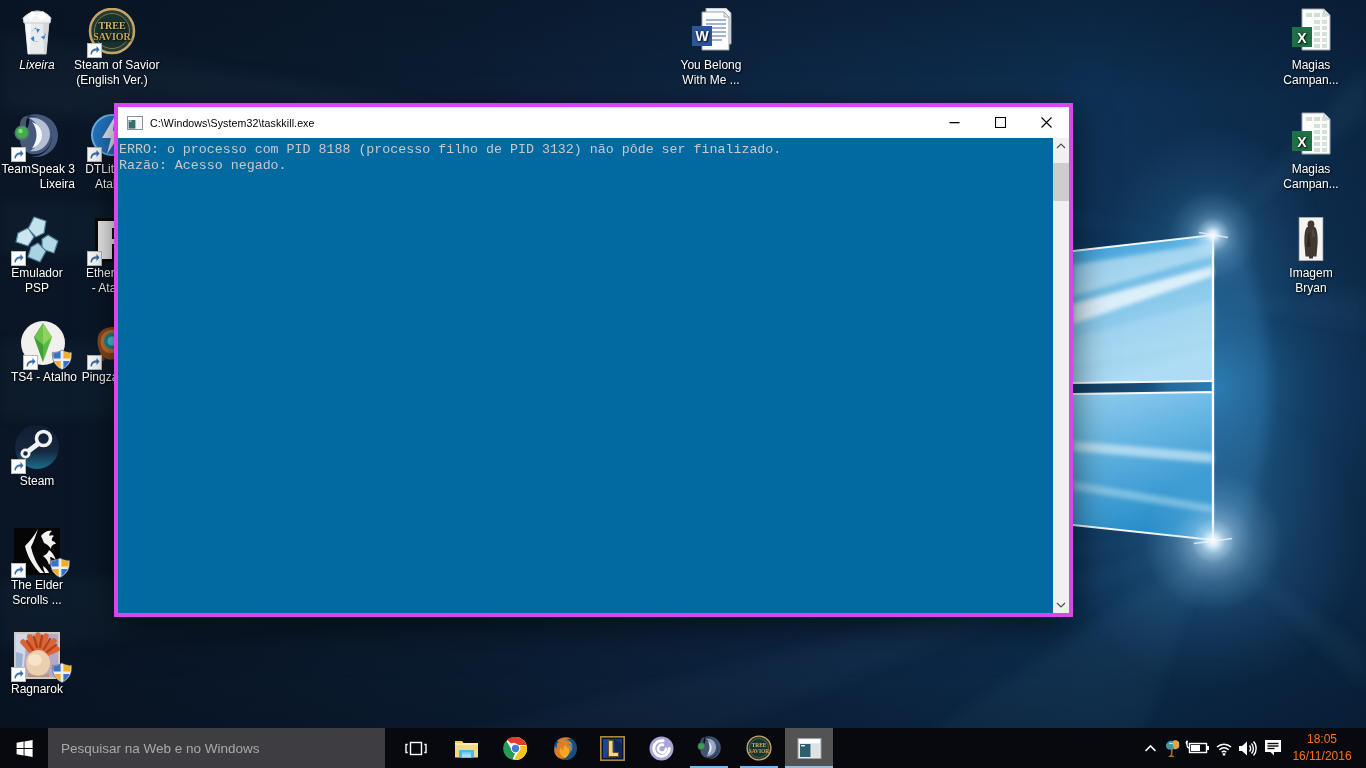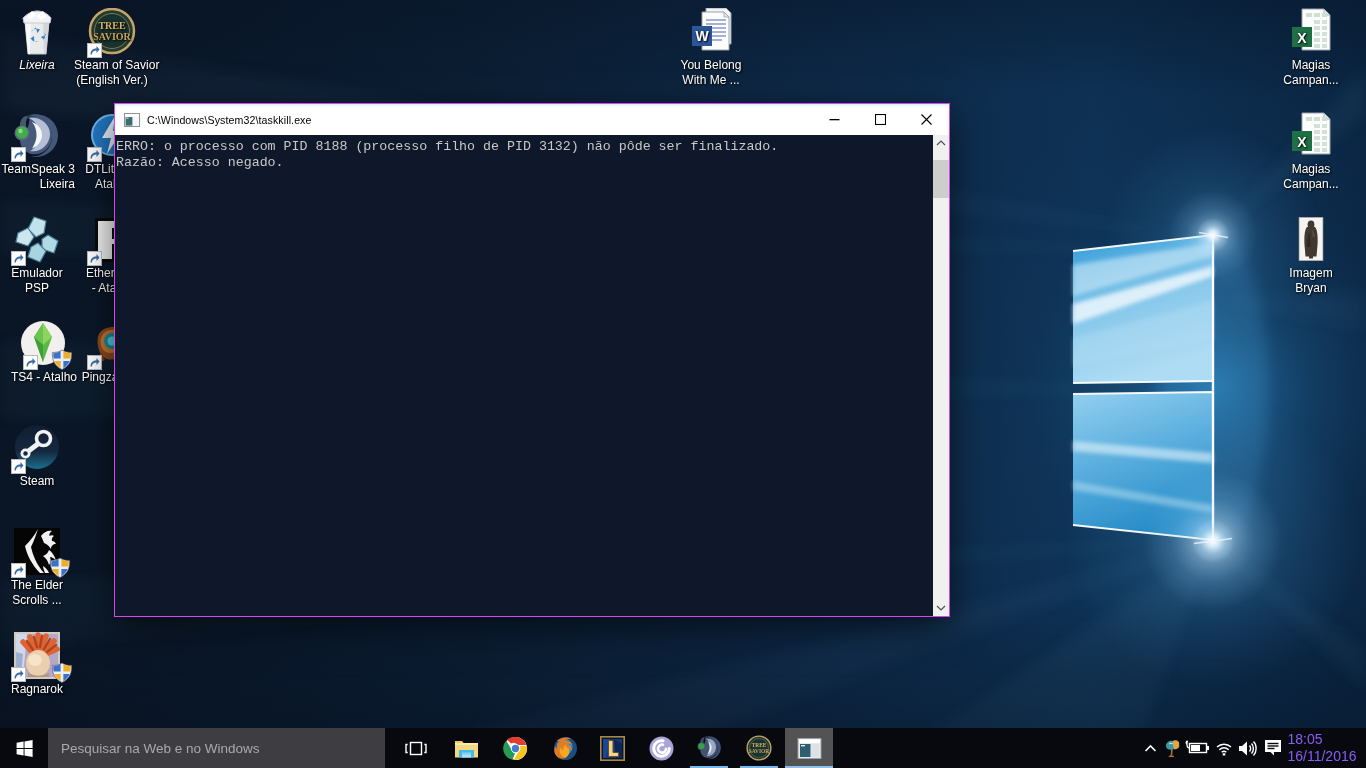--- a/index.html
+++ b/index.html
@@ -6,39 +6,39 @@
 html,body { width:1366px; height:768px; overflow:hidden; }
 body { font-family:"Liberation Sans", sans-serif; position:relative; background:#0d2240; }
 #wall { position:absolute; left:0; top:0; width:1366px; height:768px; }
 .dicon { position:absolute; width:76px; text-align:center; color:#fff; font-size:12px; line-height:15px; text-shadow:1px 1px 2px rgba(0,0,0,0.9), 0 0 3px rgba(0,0,0,0.55); z-index:1; }
 .dicon .art { position:relative; height:48px; margin-bottom:2px; }
 .dicon .art svg.main { position:absolute; left:50%; transform:translateX(-50%); }
 .lbl { display:block; white-space:nowrap; }
 .shortcut { position:absolute; bottom:-2px; width:15px; height:15px; }
 .shield { position:absolute; width:22px; height:22px; }
 
-#win { position:absolute; left:114px; top:103px; width:836px; height:514px; border:1px solid #d946ef; box-shadow:0 10px 34px rgba(0,0,0,0.6); background:#000; z-index:5; }
+#win { position:absolute; left:114px; top:103px; width:959px; height:514px; border:4px solid #d946ef; box-shadow:0 10px 34px rgba(0,0,0,0.6); background:#000; z-index:5; }
 #titlebar { position:absolute; left:0; top:0; width:100%; height:31px; background:linear-gradient(#dcedf7, #f8fcfe 8%, #ffffff 20%, #ffffff); display:flex; align-items:center; }
 #titlebar .ttext { margin-left:7px; font-size:10.6px; letter-spacing:0.1px; color:#000; }
 .caption { position:absolute; top:0; height:31px; width:46px; display:flex; align-items:center; justify-content:center; }
 #btnmin { right:92px; } #btnmax { right:46px; } #btnclose { right:0; }
-#conarea { position:absolute; left:0; top:31px; right:16px; bottom:0; background:#0f172a; color:#c8c8c8; font-family:"Liberation Mono", monospace; font-size:13.3px; line-height:16px; padding:4px 0 0 1px; white-space:pre; }
+#conarea { position:absolute; left:0; top:31px; right:16px; bottom:0; background:#0369a1; color:#c8c8c8; font-family:"Liberation Mono", monospace; font-size:13.3px; line-height:16px; padding:4px 0 0 1px; white-space:pre; }
 #scroll { position:absolute; right:0; top:31px; width:16px; bottom:0; background:#f0f0f0; }
 #scroll .thumb { position:absolute; left:0; top:25px; width:16px; height:38px; background:#cdcdcd; }
 #scroll svg { position:absolute; left:3px; }
 
 #taskbar { position:absolute; left:0; bottom:0; width:1366px; height:40px; background:#07090e; z-index:10; }
 #taskbar > div { position:absolute; top:0; height:40px; display:flex; align-items:center; justify-content:center; }
 #search { left:48px; width:337px; background:#3e3e42; justify-content:flex-start !important; }
 #search span { margin-left:13px; font-size:13.5px; color:#a9a9a9; }
 .tbtn { width:48px; position:relative; }
 .tbtn.open::after { content:""; position:absolute; left:5px; right:5px; bottom:0; height:2px; background:#76b9ed; }
 .tbtn.active { background:#535353; }
 .tbtn.active::after { left:0; right:0; background:#8ebfe8; }
-#clock { width:80px; flex-direction:column; color:#8b5cf6; font-size:14px; line-height:17px; }
+#clock { width:80px; flex-direction:column; color:#f97316; font-size:12px; line-height:17px; text-align:center; }
 </style>
 </head>
 <body>
 <svg id="wall" viewBox="0 0 1366 768" preserveAspectRatio="none">
   <defs>
     <linearGradient id="bgg" x1="0" y1="0" x2="1" y2="0">
       <stop offset="0" stop-color="#0a1525"></stop>
       <stop offset="0.35" stop-color="#0c1f35"></stop>
       <stop offset="0.62" stop-color="#0e2a49"></stop>
       <stop offset="0.8" stop-color="#0e3154"></stop>

